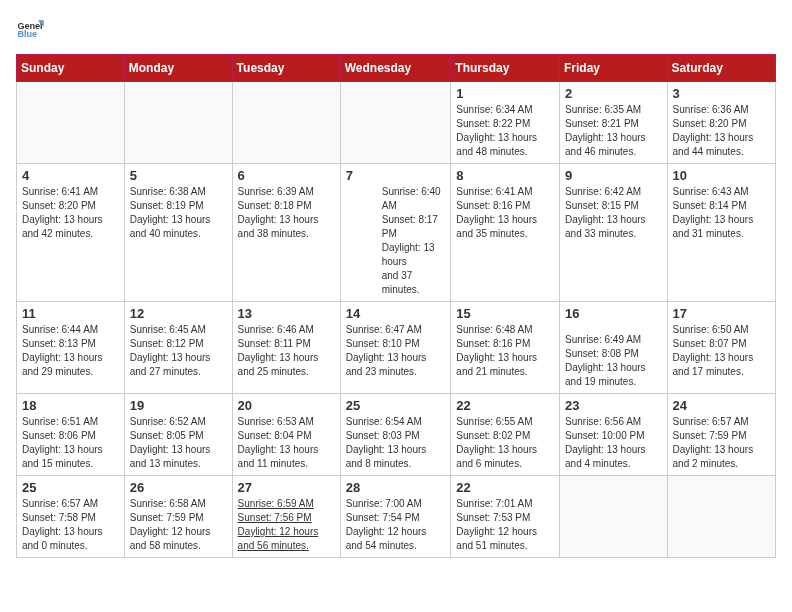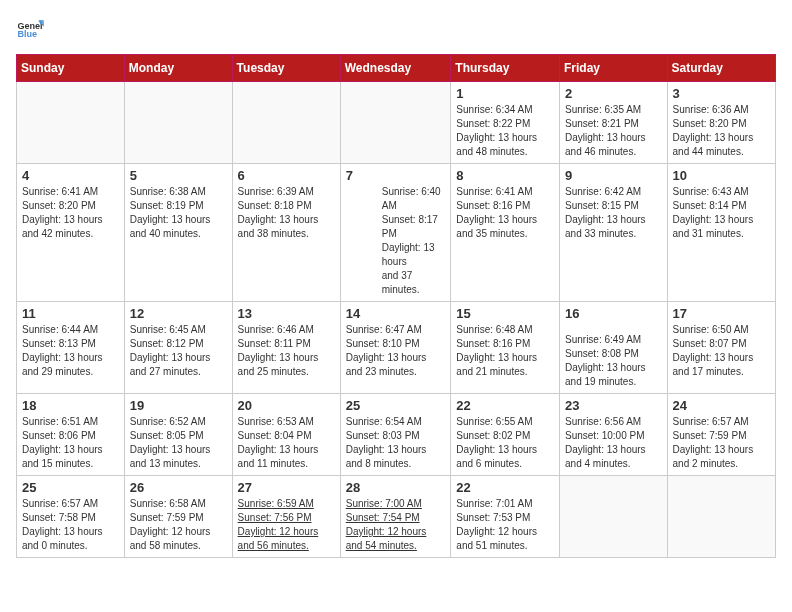--- a/index.html
+++ b/index.html
@@ -304,21 +304,21 @@
         </td>
         <td>
           <div class="day-number">27</div>
           <div class="day-detail" style="white-space: pre-line; text-decoration: underline;">Sunrise: 6:59 AM
 Sunset: 7:56 PM
 Daylight: 12 hours
 and 56 minutes.</div>
         </td>
         <td>
           <div class="day-number">28</div>
-          <div class="day-detail" style="white-space: pre-line; text-decoration: underline;">Sunrise: 7:00 AM
+          <div class="day-detail" style="white-space: pre-line;">Sunrise: 7:00 AM
 Sunset: 7:54 PM
 Daylight: 12 hours
 and 54 minutes.</div>
         </td>
         <td>
           <div class="day-number">22</div>
           <div class="day-detail" style="white-space: pre-line;">Sunrise: 7:01 AM
 Sunset: 7:53 PM
 Daylight: 12 hours
 and 51 minutes.</div>

